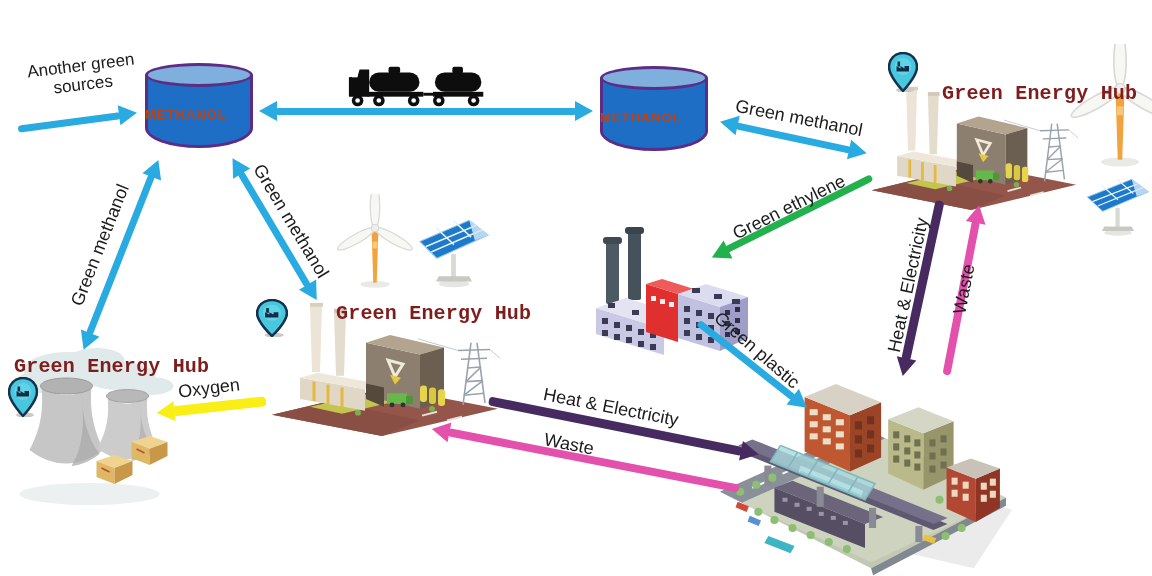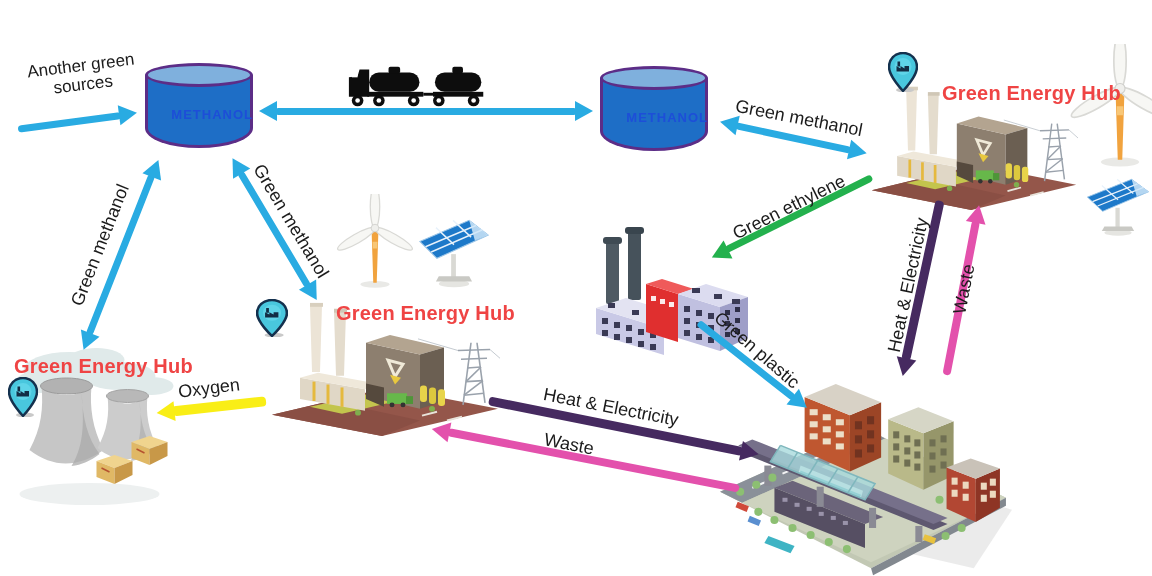--- a/index.html
+++ b/index.html
@@ -12,26 +12,26 @@
   .arrow .shaft{position:absolute;top:calc(var(--t) / -2);height:var(--t);background:currentColor;border-radius:4px;left:2px;right:15px;}
   .arrow.double .shaft{left:15px;right:15px;}
   .arrow .head{position:absolute;top:-10px;width:0;height:0;border-top:10px solid transparent;border-bottom:10px solid transparent;}
   .arrow .head.end{right:-1px;border-left:18px solid currentColor;}
   .arrow .head.start{left:-1px;border-right:18px solid currentColor;}
   .c-blue{color:#29abe2}.c-green{color:#23b14d}.c-yellow{color:#f9ee16}
   .c-purple{color:#462a60}.c-pink{color:#e351ac}
   
   .flabel{position:absolute;font-size:18px;color:#1b1b1b;text-align:center;line-height:1.12;white-space:nowrap;}
   .flabel.wrap{white-space:normal;font-size:17px;}
-  .hubtitle{position:absolute;font-size:20px;font-weight:bold;color:#ef4444;text-align:left;white-space:nowrap;letter-spacing:.2px;}
+  .hubtitle{position:absolute;font-size:20px;font-weight:bold;color:#7f1d1d;text-align:left;white-space:nowrap;letter-spacing:.2px;font-family:Liberation Mono, monospace;}
   
   .tank{position:absolute;width:108px;height:85px;}
   .tank .body{position:absolute;left:0;right:0;top:12px;bottom:0;background:#1e6ec6;border:3px solid #5c2d87;border-top:none;border-radius:0 0 50% 50%/0 0 20px 20px;}
   .tank .top{position:absolute;left:0;right:0;top:0;height:24px;background:#7fb0dd;border:3px solid #5c2d87;border-radius:50%;box-sizing:border-box;}
-  .tank .tlabel{position:absolute;left:0;right:0;top:44px;text-align:right;color:#1d4ed8;font-weight:bold;font-size:13px;letter-spacing:1px;}
+  .tank .tlabel{position:absolute;left:0;right:0;top:44px;text-align:left;color:#c2410c;font-weight:bold;font-size:13px;letter-spacing:1px;}
   .abs{position:absolute;}
 </style>
 </head>
 <body>
 
 <div class="stage">
 
   <svg width="0" height="0" style="position:absolute" aria-hidden="true">
     <defs>
       <g id="pin-factory">

